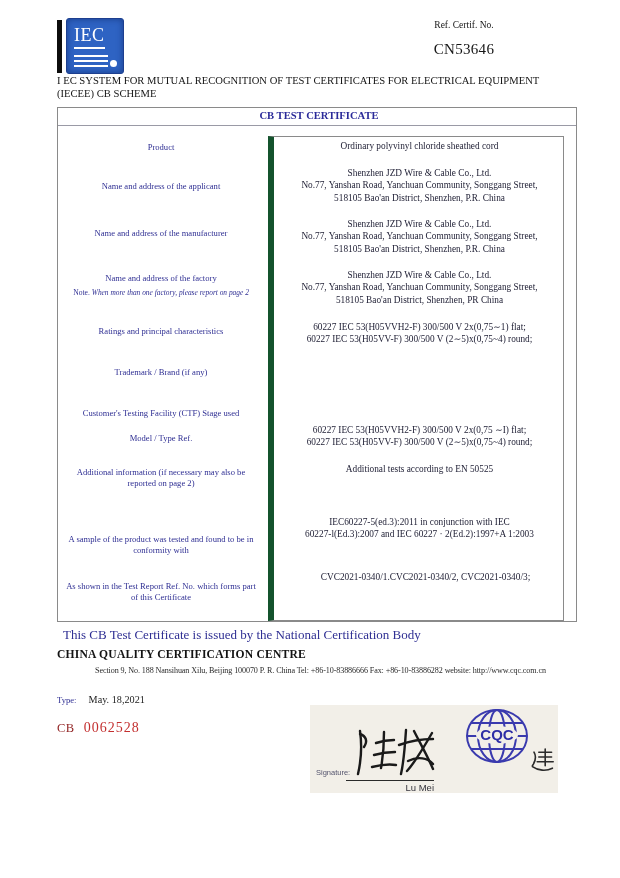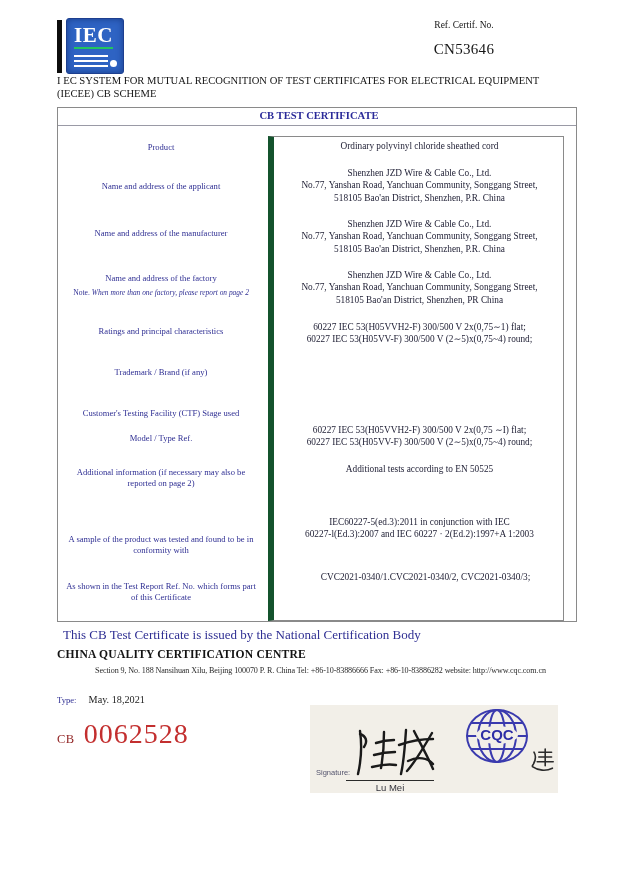--- a/index.html
+++ b/index.html
@@ -4,21 +4,21 @@
 <style>
   html,body{margin:0;padding:0;background:#ffffff;}
   .page{
     position:relative;width:620px;height:878px;background:#ffffff;overflow:hidden;
     font-family:"Liberation Serif","DejaVu Serif",serif;color:#232338;
   }
   
   .iec-logo{position:absolute;left:57px;top:18px;display:flex;align-items:flex-start;}
   .iec-bar{width:5px;height:53px;background:#0d0d0d;margin-right:4px;margin-top:2px;}
   .iec-square{width:56px;height:54px;background:#2e63c3;border:1px solid #1d3f8f;border-radius:3px;position:relative;box-shadow:inset 0 0 6px rgba(10,30,90,.55);}
-  .iec-text{color:#ffffff;font-weight:bold;font-size:21px;line-height:21px;letter-spacing:.5px;position:absolute;left:7px;top:6px;border-bottom:2px solid #22c55e;padding-bottom:1px;}
+  .iec-text{color:#ffffff;font-weight:normal;font-size:18px;line-height:21px;letter-spacing:.5px;position:absolute;left:7px;top:6px;border-bottom:2px solid #ffffff;padding-bottom:1px;}
   .iec-line{position:absolute;left:7px;height:2px;background:#ffffff;width:34px;}
   .iec-dot{position:absolute;width:7px;height:7px;border-radius:50%;background:#ffffff;right:6px;bottom:6px;}
   .ref-block{position:absolute;left:404px;top:20px;width:120px;text-align:center;color:#161616;}
   .ref-label{font-size:9.5px;}
   .ref-value{font-size:15px;margin-top:11px;letter-spacing:.3px;}
   .scheme-title{position:absolute;left:57px;top:75px;width:508px;font-weight:normal;font-size:10.6px;line-height:1.2;color:#151515;}
   
   .cert-box{position:absolute;left:57px;top:107px;width:518px;border:1px solid #8a8a8a;background:#fff;text-align:center;}
   .cert-title{font-weight:bold;color:#2a2a99;font-size:10.6px;padding:2px 0 2px 4px;border-bottom:1px solid #9a9aa6;height:13px;}
   .spacer10{height:10px;}
@@ -42,28 +42,28 @@
   .note i{font-size:7.4px;}
   .indent{padding-left:12px;}
   .issued-note{position:absolute;left:63px;top:627px;color:#2f2f93;font-size:13px;}
   
   .ncb-name{position:absolute;left:57px;top:648px;font-weight:bold;font-size:11.6px;color:#131313;letter-spacing:.2px;}
   .ncb-address{position:absolute;left:57px;top:666px;font-size:8.1px;color:#2a2a2a;white-space:nowrap;letter-spacing:-0.1px;margin-left:38px;}
   .date-row{position:absolute;left:57px;top:694px;font-size:8.6px;color:#2f2f93;}
   .date-row .date-value{font-size:10.2px;color:#1c1c1c;margin-left:10px;margin-top:48px;}
   .cb-row{position:absolute;left:57px;top:718px;}
   .cb-prefix{font-size:12.5px;color:#8f1f1f;letter-spacing:.5px;}
-  .cb-number{font-size:28px;color:#c32f2f;letter-spacing:1px;margin-left:5px;}
+  .cb-number{font-size:14px;color:#c32f2f;letter-spacing:1px;margin-left:5px;}
   .sig-panel{position:absolute;left:310px;top:705px;width:248px;height:88px;background:#f2efe8;}
   .cqc-logo{position:absolute;left:154px;top:2px;}
   .stamp{position:absolute;left:220px;top:42px;}
   .sig-script{position:absolute;left:38px;top:18px;}
   .sig-label{position:absolute;left:6px;top:63px;font-family:"Liberation Sans","DejaVu Sans",sans-serif;font-size:7.5px;color:#55556e;}
   .sig-line{position:absolute;left:36px;top:75px;width:88px;border-top:1.5px solid #2a2a2a;}
-  .sig-name{position:absolute;left:36px;top:77px;width:88px;text-align:center;font-size:9.5px;color:#33333b;font-family:"Liberation Sans","DejaVu Sans",sans-serif;}
+  .sig-name{position:absolute;left:36px;top:77px;width:88px;text-align:right;font-size:9.5px;color:#33333b;font-family:"Liberation Sans","DejaVu Sans",sans-serif;}
 </style>
 </head>
 <body>
 
 <div class="page">
 
   <div class="iec-logo">
     <div class="iec-bar"></div>
     <div class="iec-square">
       <div class="iec-text">IEC</div>

